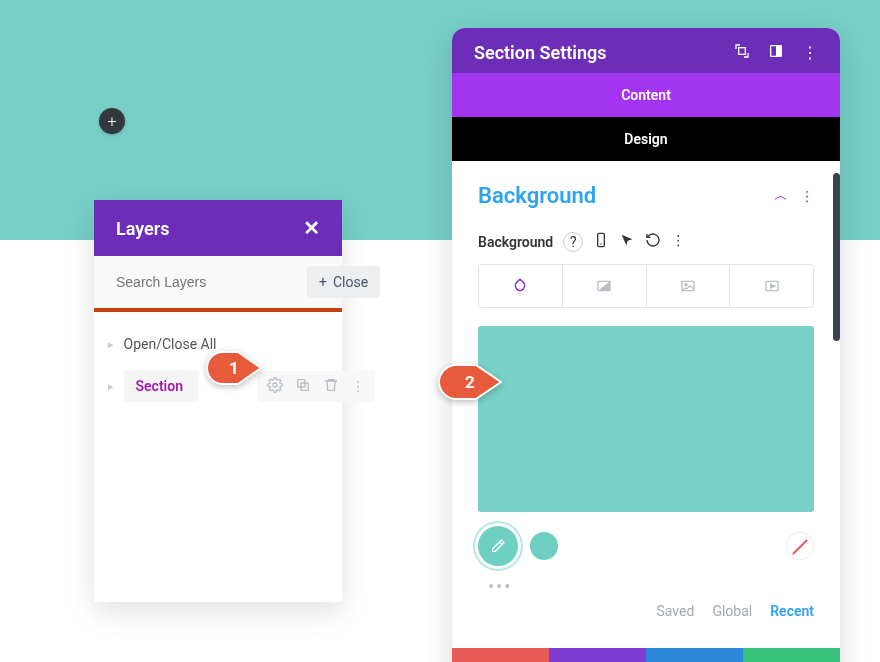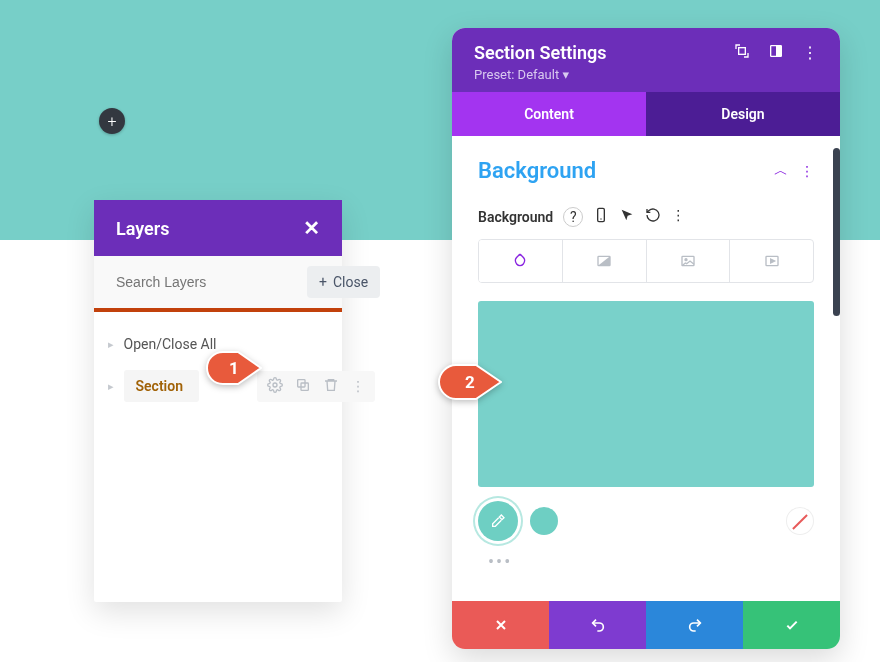--- a/index.html
+++ b/index.html
@@ -83,21 +83,21 @@
     color: #c5c9cf;
     font-size: 11px;
     margin-right: 10px;
     margin-left: 2px;
   }
   .section-row-wrap { display: flex; align-items: center; margin-top: 12px; }
   .section-chip {
     background: #f5f5f5;
     border-radius: 3px;
     padding: 8px 16px 8px 12px;
-    color: #a16207;
+    color: #a21caf;
     font-size: 14px;
     font-weight: 600;
     margin-right: 58px;
   }
   .section-tools {
     display: flex; align-items: center; gap: 12px;
     color: #b9bec5;
     background: #f7f7f7;
     padding: 6px 10px;
     border-radius: 3px;
@@ -126,21 +126,22 @@
   .settings-header-icons { display: flex; gap: 18px; align-items: center; }
   .settings-header-icons span { cursor: pointer; font-size: 16px; }
   .preset-row {
     font-size: 13px;
     color: #d8c9ef;
     margin-top: 4px;
     cursor: pointer;
   }
   .tabs {
     display: flex;
-    background: #4c1d95;
+    background: #000000;
+    flex-direction: column;
   }
   .tab {
     flex: 1;
     text-align: center;
     padding: 14px 0;
     font-size: 14px;
     font-weight: 600;
     color: #fff;
     cursor: pointer;
   }
@@ -317,24 +318,20 @@
         </span>
         <span>
           <svg class="icon" viewBox="0 0 24 24" fill="currentColor">
               <rect x="4" y="4" width="16" height="16" rx="1" fill="none" stroke="currentColor" stroke-width="2"></rect>
               <rect x="12" y="4" width="8" height="16"></rect>
             </svg>
         </span>
         <span>⋮</span>
       </div>
     </div>
-    <div class="preset-row">
-      <span>Preset: Default</span>
-      <span> ▾</span>
-    </div>
   </div>
   <div class="tabs">
     <div class="tab active"><span>Content</span></div>
     <div class="tab"><span>Design</span></div>
   </div>
 
   <div class="settings-body">
     <div class="scroll-indicator"></div>
 
     <div class="section-heading-row">
@@ -403,20 +400,25 @@
       <div class="eyedrop-circle">
         <svg class="icon" viewBox="0 0 24 24" fill="none" stroke="currentColor" stroke-width="2">
             <path d="M17 3l4 4-3 3-4-4zM13 7L4 16v4h4l9-9"></path>
           </svg>
       </div>
       <div class="teal-swatch"></div>
       <div class="no-color-swatch"></div>
     </div>
     <div class="more-dots">•••</div>
 
+    <div class="palette-tabs">
+      <span>Saved</span>
+      <span>Global</span>
+      <span class="active">Recent</span>
+    </div>
   </div>
 
   <div class="settings-footer">
     <div class="footer-btn fb-cancel">
       <svg class="icon" viewBox="0 0 24 24" stroke="currentColor" stroke-width="3">
           <path d="M6 6l12 12M18 6L6 18"></path>
         </svg>
     </div>
     <div class="footer-btn fb-undo">
       <svg class="icon" viewBox="0 0 24 24" fill="none" stroke="currentColor" stroke-width="2.5">

